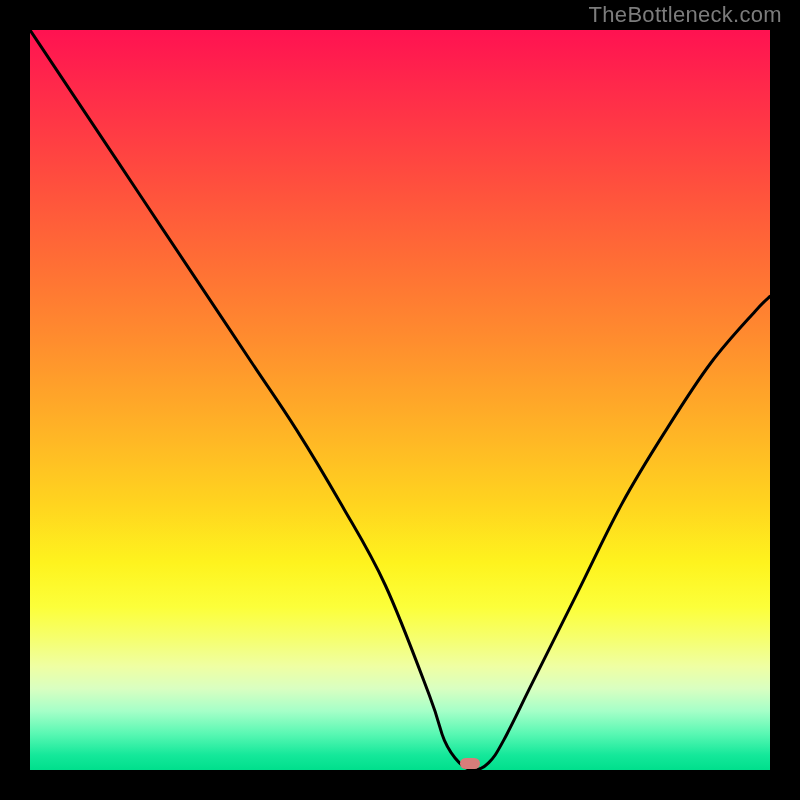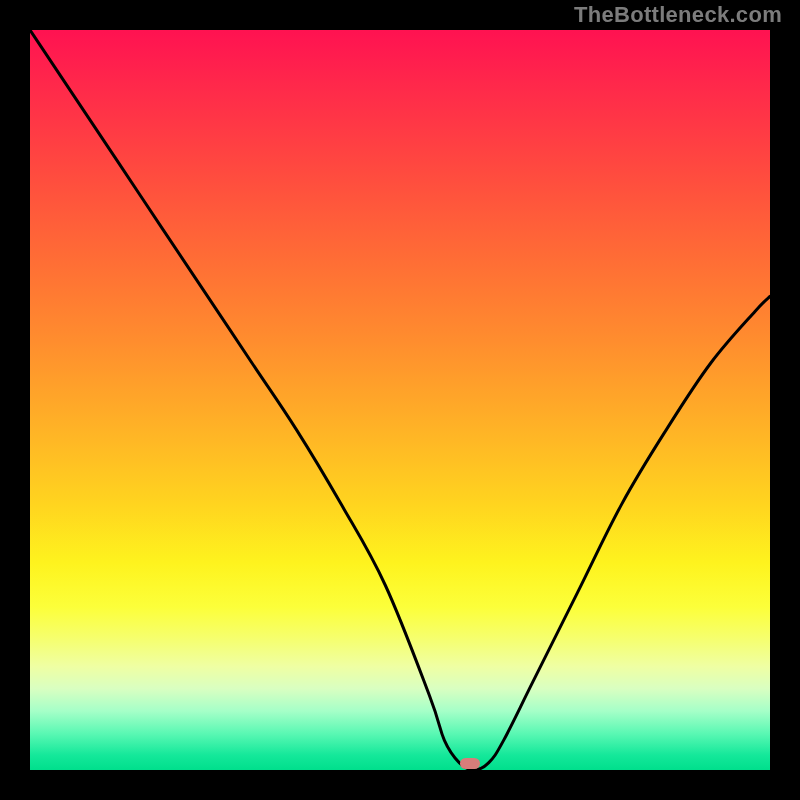--- a/index.html
+++ b/index.html
@@ -16,21 +16,21 @@
     width: 800px;
     height: 800px;
     background: #000;
   }
   .watermark {
     position: absolute;
     top: 2px;
     right: 18px;
     color: #7c7c7c;
     font-size: 22px;
-    font-weight: 700;
+    font-weight: 400;
     letter-spacing: 0.3px;
     z-index: 5;
   }
   .plot {
     position: absolute;
     left: 30px;
     top: 30px;
     width: 740px;
     height: 740px;
     overflow: hidden;

